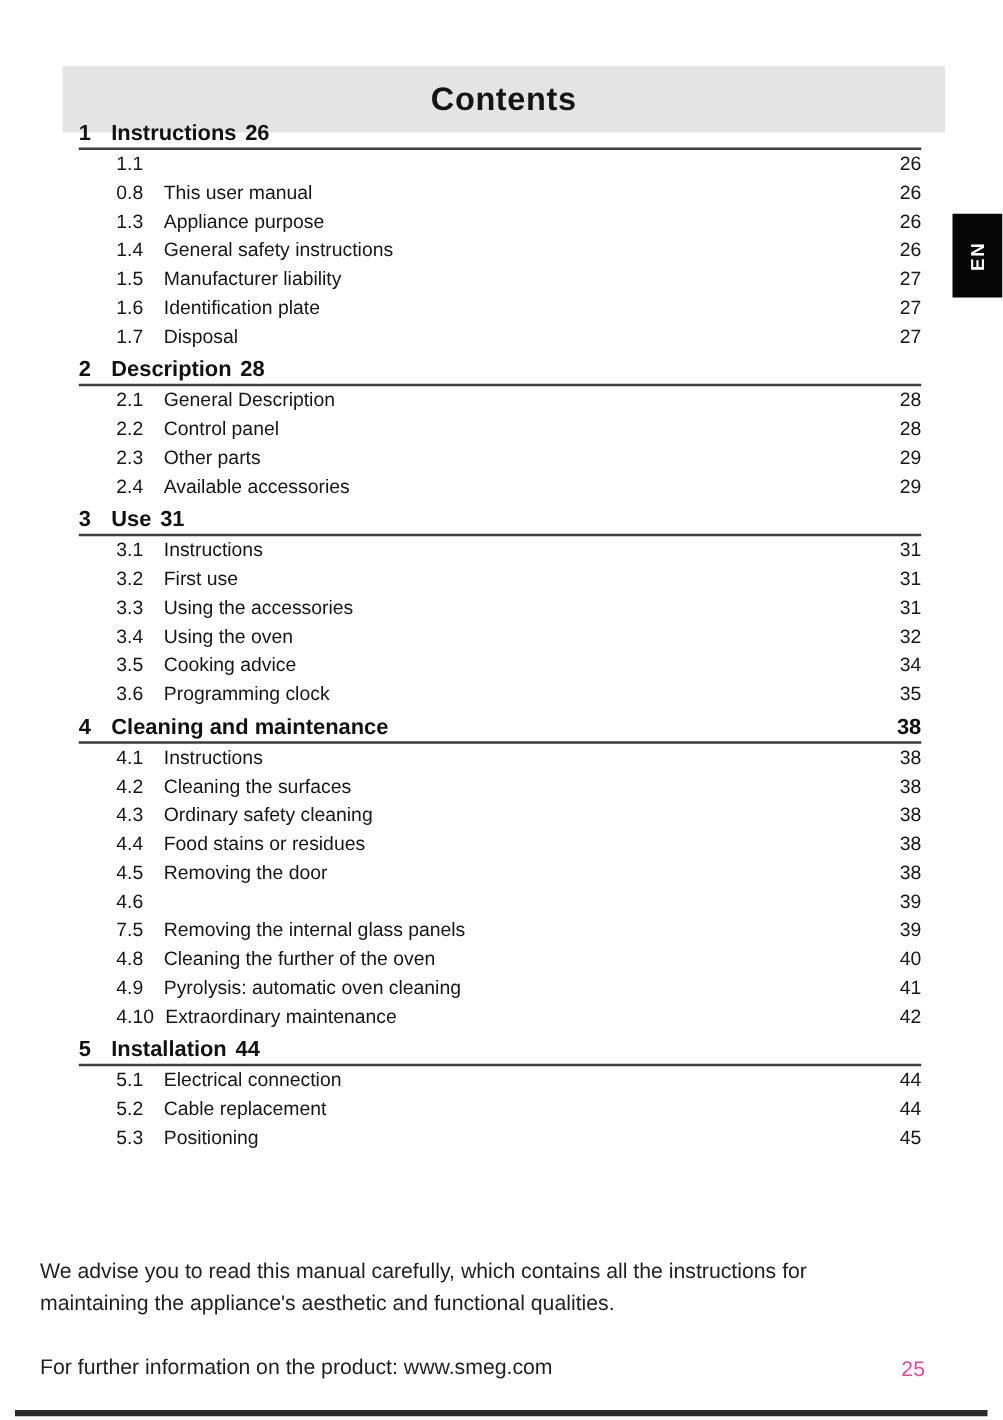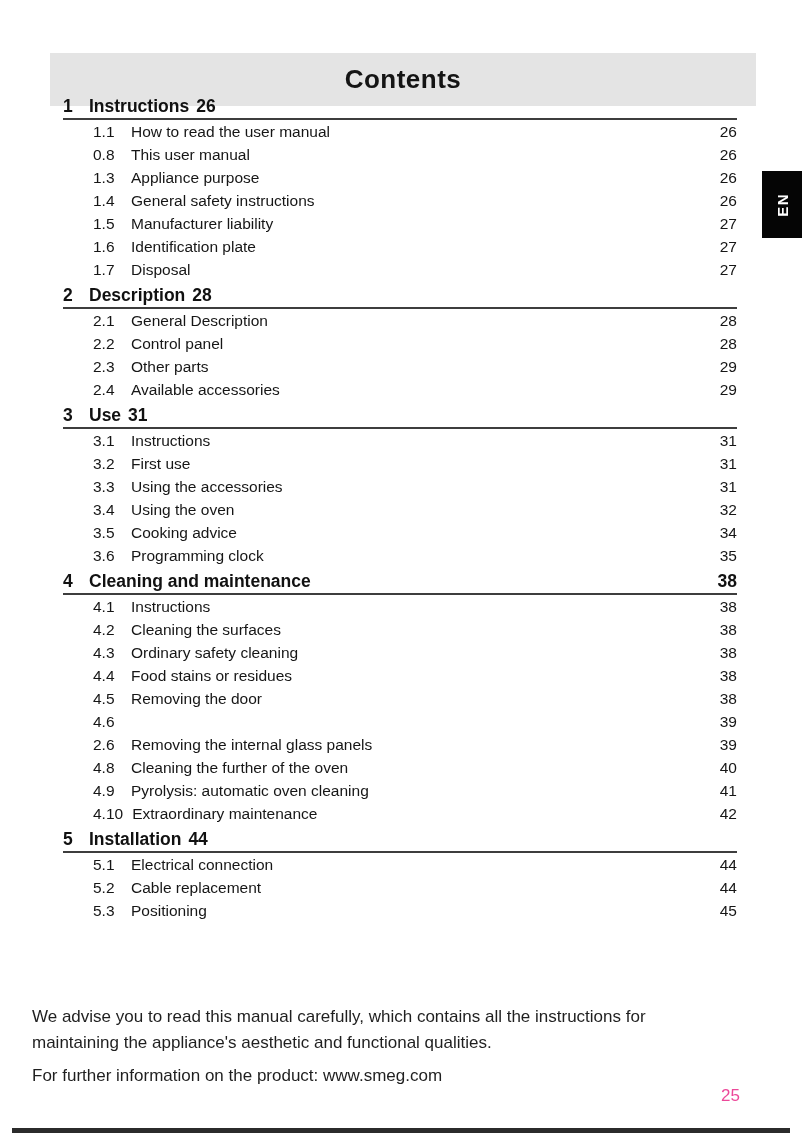--- a/index.html
+++ b/index.html
@@ -70,21 +70,21 @@
   .toc-item .item-title { flex: 0 1 auto; }
   .toc-item .page { margin-left: auto; }
   .footer {
     position: absolute;
     left: 32px; top: 1004px;
     width: 662px;
     font-size: 17px;
     line-height: 25.5px;
     color: #1f1f1f;
   }
-  .footer .product-info { margin-top: 8px; }
+  .footer .product-info { margin-top: 26px; }
   .page-number {
     position: absolute;
     top: 1086px;
     right: 62px;
     font-size: 17px;
     color: #ec4899;
   }
   .bottom-bar {
     position: absolute;
     left: 12px; top: 1128px;
@@ -105,21 +105,20 @@
 
 <div class="toc" id="toc">
     <div class="section-heading">
       <span class="num">1</span>
       <span class="section-title">Instructions</span>
       <span class="inline-page">26</span>
     </div>
     <div class="section-rule"></div>
     <div class="toc-item">
       <span class="num">1.1</span>
-      <span class="item-title">How to read the user manual</span>
       <span class="page">26</span>
     </div>
     <div class="toc-item">
       <span class="num">0.8</span>
       <span class="item-title">This user manual</span>
       <span class="page">26</span>
     </div>
     <div class="toc-item">
       <span class="num">1.3</span>
       <span class="item-title">Appliance purpose</span>
@@ -236,21 +235,21 @@
     <div class="toc-item">
       <span class="num">4.5</span>
       <span class="item-title">Removing the door</span>
       <span class="page">38</span>
     </div>
     <div class="toc-item">
       <span class="num">4.6</span>
       <span class="page">39</span>
     </div>
     <div class="toc-item">
-      <span class="num">2.6</span>
+      <span class="num">7.5</span>
       <span class="item-title">Removing the internal glass panels</span>
       <span class="page">39</span>
     </div>
     <div class="toc-item">
       <span class="num">4.8</span>
       <span class="item-title">Cleaning the further of the oven</span>
       <span class="page">40</span>
     </div>
     <div class="toc-item">
       <span class="num">4.9</span>

